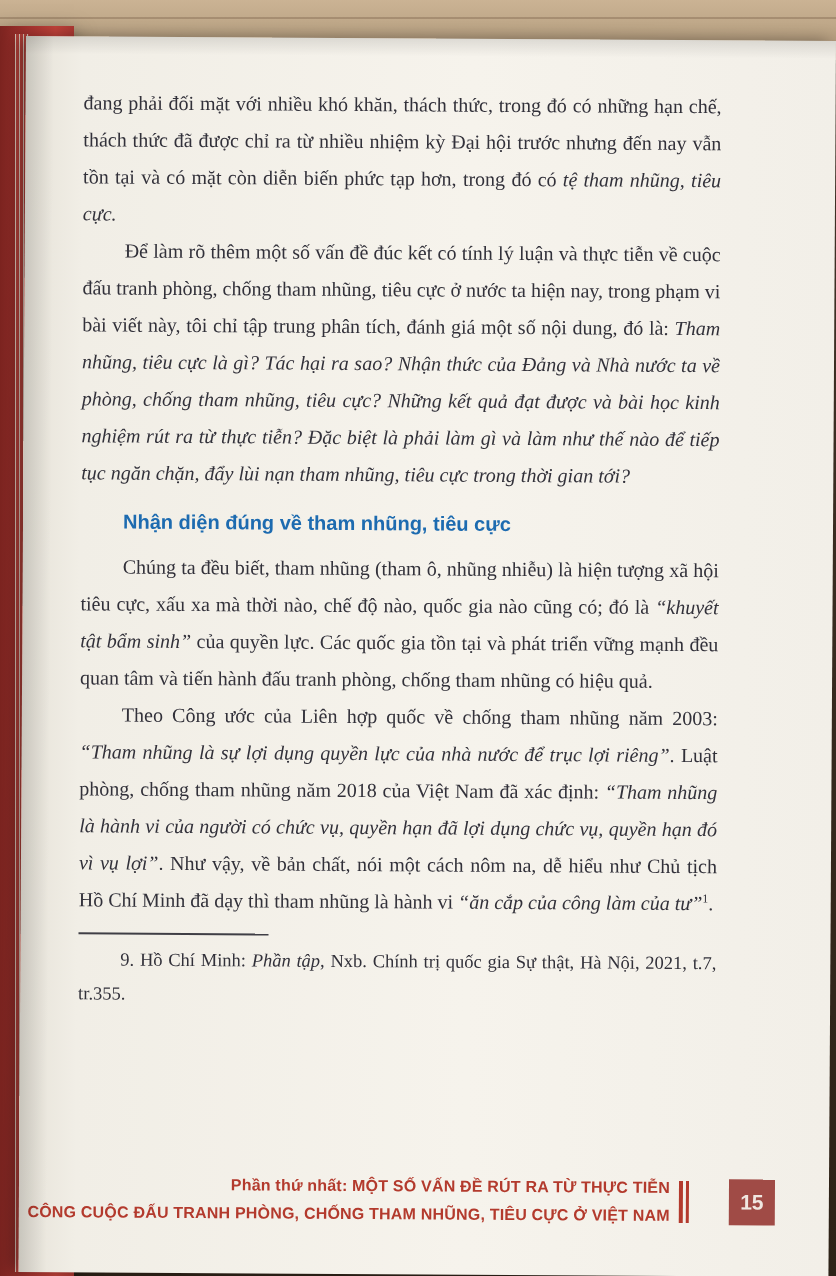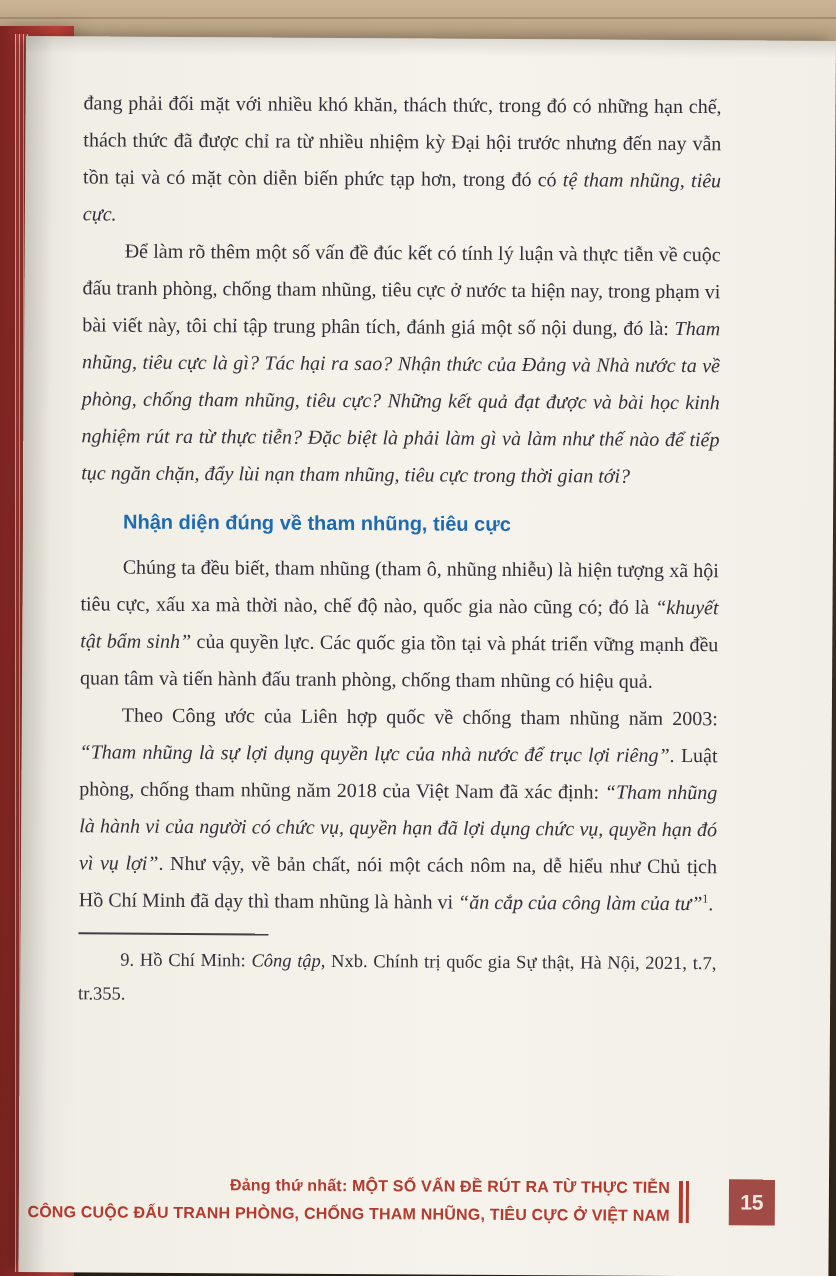--- a/index.html
+++ b/index.html
@@ -80,27 +80,27 @@
       <p class="para"><span>Để làm rõ thêm một số vấn đề đúc kết có tính lý luận và thực tiễn về cuộc đấu tranh phòng, chống tham nhũng, tiêu cực ở nước ta hiện nay, trong phạm vi bài viết này, tôi chỉ tập trung phân tích, đánh giá một số nội dung, đó là: </span><span class="it">Tham nhũng, tiêu cực là gì? Tác hại ra sao? Nhận thức của Đảng và Nhà nước ta về phòng, chống tham nhũng, tiêu cực? Những kết quả đạt được và bài học kinh nghiệm rút ra từ thực tiễn? Đặc biệt là phải làm gì và làm như thế nào để tiếp tục ngăn chặn, đẩy lùi nạn tham nhũng, tiêu cực trong thời gian tới?</span></p>
 
       <h2 class="heading">Nhận diện đúng về tham nhũng, tiêu cực</h2>
 
       <p class="para"><span>Chúng ta đều biết, tham nhũng (tham ô, nhũng nhiễu) là hiện tượng xã hội tiêu cực, xấu xa mà thời nào, chế độ nào, quốc gia nào cũng có; đó là </span><span class="it">“khuyết tật bẩm sinh”</span><span> của quyền lực. Các quốc gia tồn tại và phát triển vững mạnh đều quan tâm và tiến hành đấu tranh phòng, chống tham nhũng có hiệu quả.</span></p>
 
       <p class="para"><span>Theo Công ước của Liên hợp quốc về chống tham nhũng năm 2003: </span><span class="it">“Tham nhũng là sự lợi dụng quyền lực của nhà nước để trục lợi riêng”</span><span>. Luật phòng, chống tham nhũng năm 2018 của Việt Nam đã xác định: </span><span class="it">“Tham nhũng là hành vi của người có chức vụ, quyền hạn đã lợi dụng chức vụ, quyền hạn đó vì vụ lợi”</span><span>. Như vậy, về bản chất, nói một cách nôm na, dễ hiểu như Chủ tịch Hồ Chí Minh đã dạy thì tham nhũng là hành vi </span><span class="it">“ăn cắp của công làm của tư”</span><sup class="fn-ref">1</sup><span>.</span></p>
 
       <div class="footnote-rule"></div>
 
-      <p class="footnote"><span>9. Hồ Chí Minh: </span><span class="it">Công tập,</span><span> Nxb. Chính trị quốc gia Sự thật, Hà Nội, 2021, t.7, tr.355.</span></p>
+      <p class="footnote"><span>9. Hồ Chí Minh: </span><span class="it">Phần tập,</span><span> Nxb. Chính trị quốc gia Sự thật, Hà Nội, 2021, t.7, tr.355.</span></p>
 
     </div>
 
     <div class="footer">
       <div class="footer-lines">
-        <div><span>Đảng thứ nhất: </span><span>MỘT SỐ VẤN ĐỀ RÚT RA TỪ THỰC TIỄN</span></div>
+        <div><span>Phần thứ nhất: </span><span>MỘT SỐ VẤN ĐỀ RÚT RA TỪ THỰC TIỄN</span></div>
         <div>CÔNG CUỘC ĐẤU TRANH PHÒNG, CHỐNG THAM NHŨNG, TIÊU CỰC Ở VIỆT NAM</div>
       </div>
       <div class="bars">
           <i></i>
           <i></i>
         </div>
       <div class="page-num">15</div>
     </div>
   </div>
 </div>

